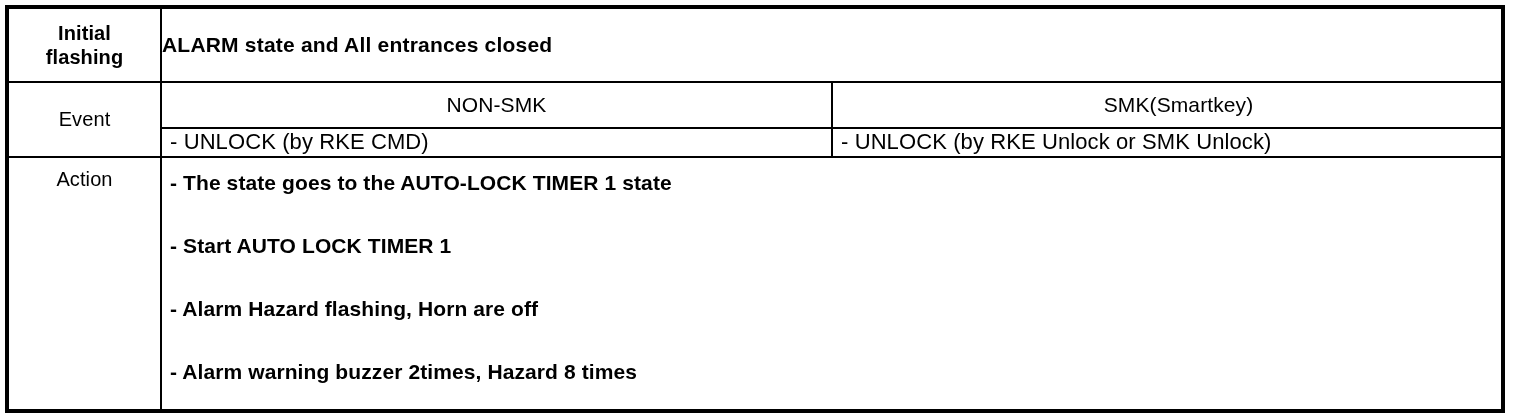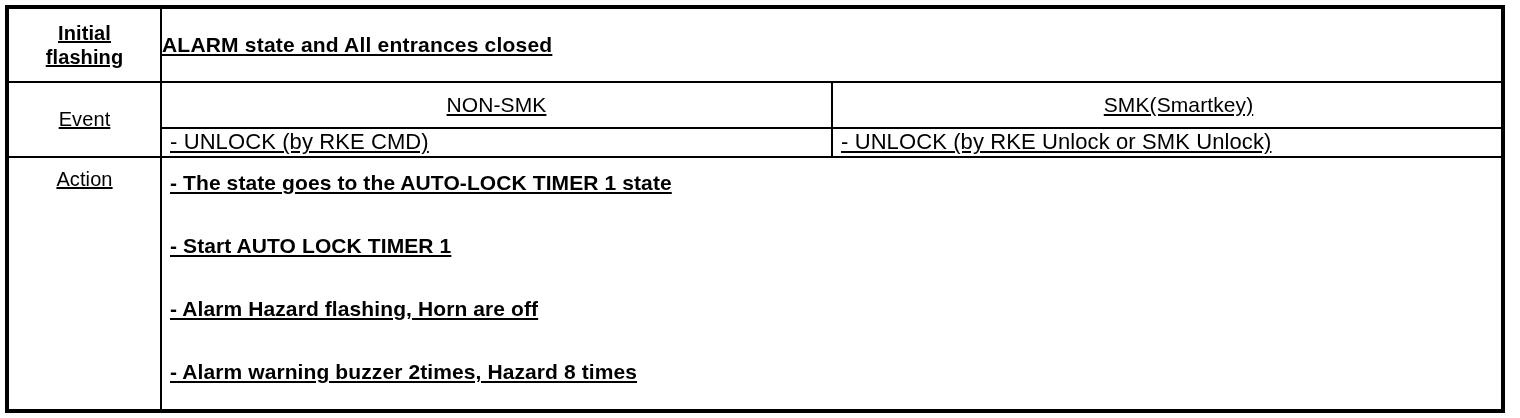--- a/index.html
+++ b/index.html
@@ -35,21 +35,20 @@
   }
 
   table.spec,
   table.spec > tbody > tr > td {
     border: 2px solid #000000;
   }
 
   
   table.spec {
     border: 4px solid #000000;
-    text-decoration: underline;
   }
 
   td {
     vertical-align: middle;
     padding: 0;
     background: #ffffff;
   }
 
   
   .col-label   { width: 151px; }

